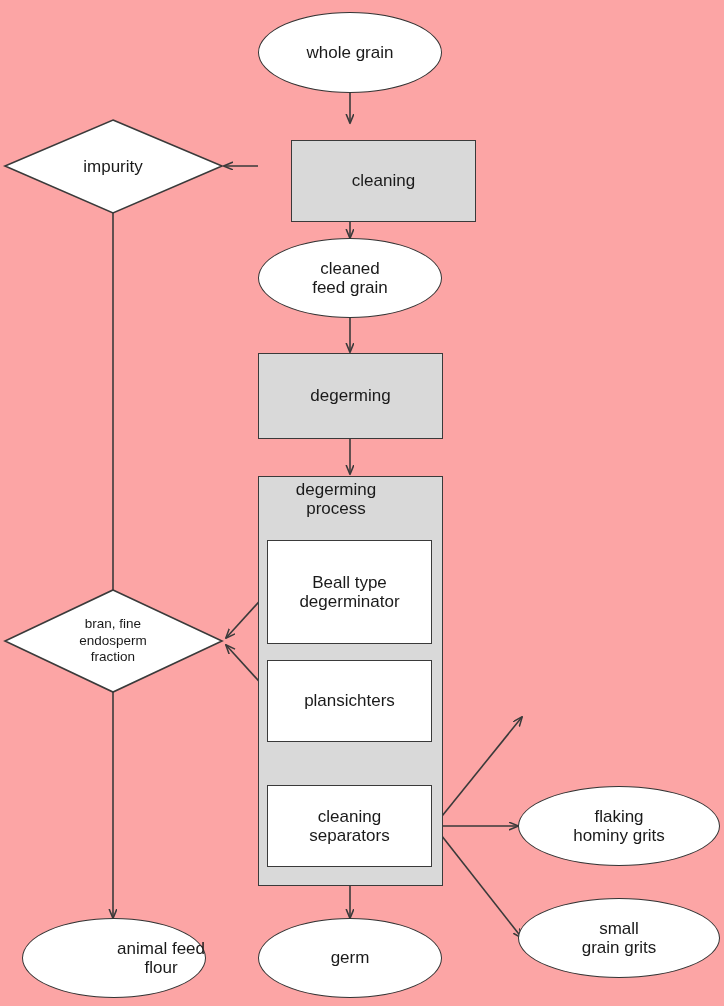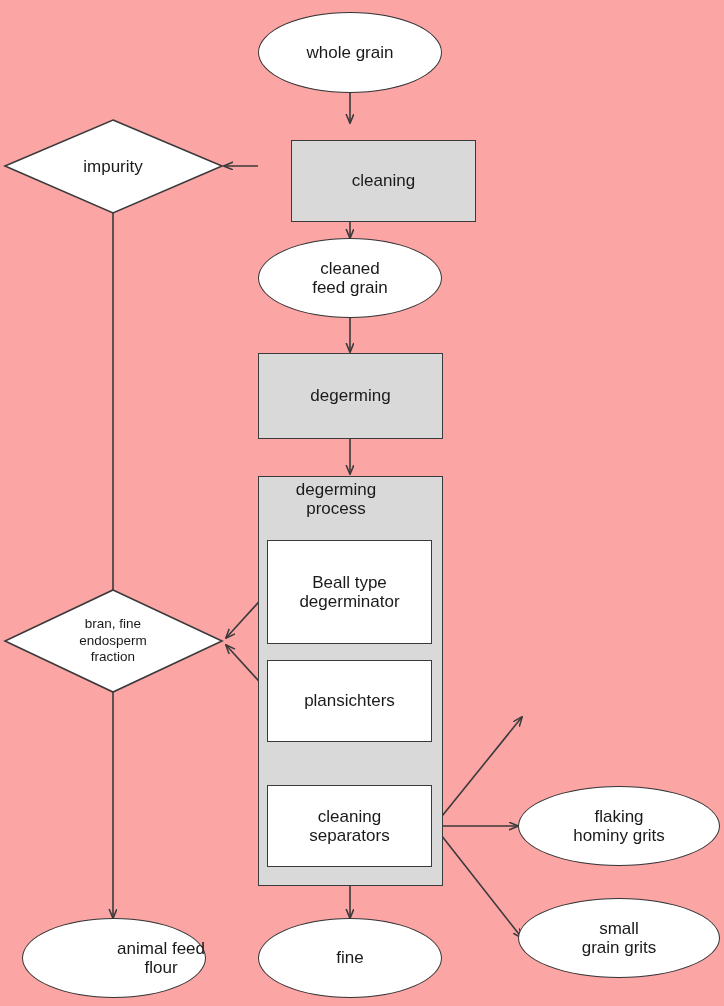--- a/index.html
+++ b/index.html
@@ -189,21 +189,21 @@
 endosperm
 fraction</span>
   </div>
 
   <div class="node ellipse" style="left:22px; top:918px; width:184px; height:80px;justify-content:flex-end;">
     <span class="lbl">animal feed
 flour</span>
   </div>
 
   <div class="node ellipse" style="left:258px; top:918px; width:184px; height:80px;">
-    <span class="lbl">fine</span>
+    <span class="lbl">germ</span>
   </div>
 
 
   <div class="node ellipse" style="left:518px; top:786px; width:202px; height:80px;">
     <span class="lbl">flaking
 hominy grits</span>
   </div>
 
   <div class="node ellipse" style="left:518px; top:898px; width:202px; height:80px;">
     <span class="lbl">small

